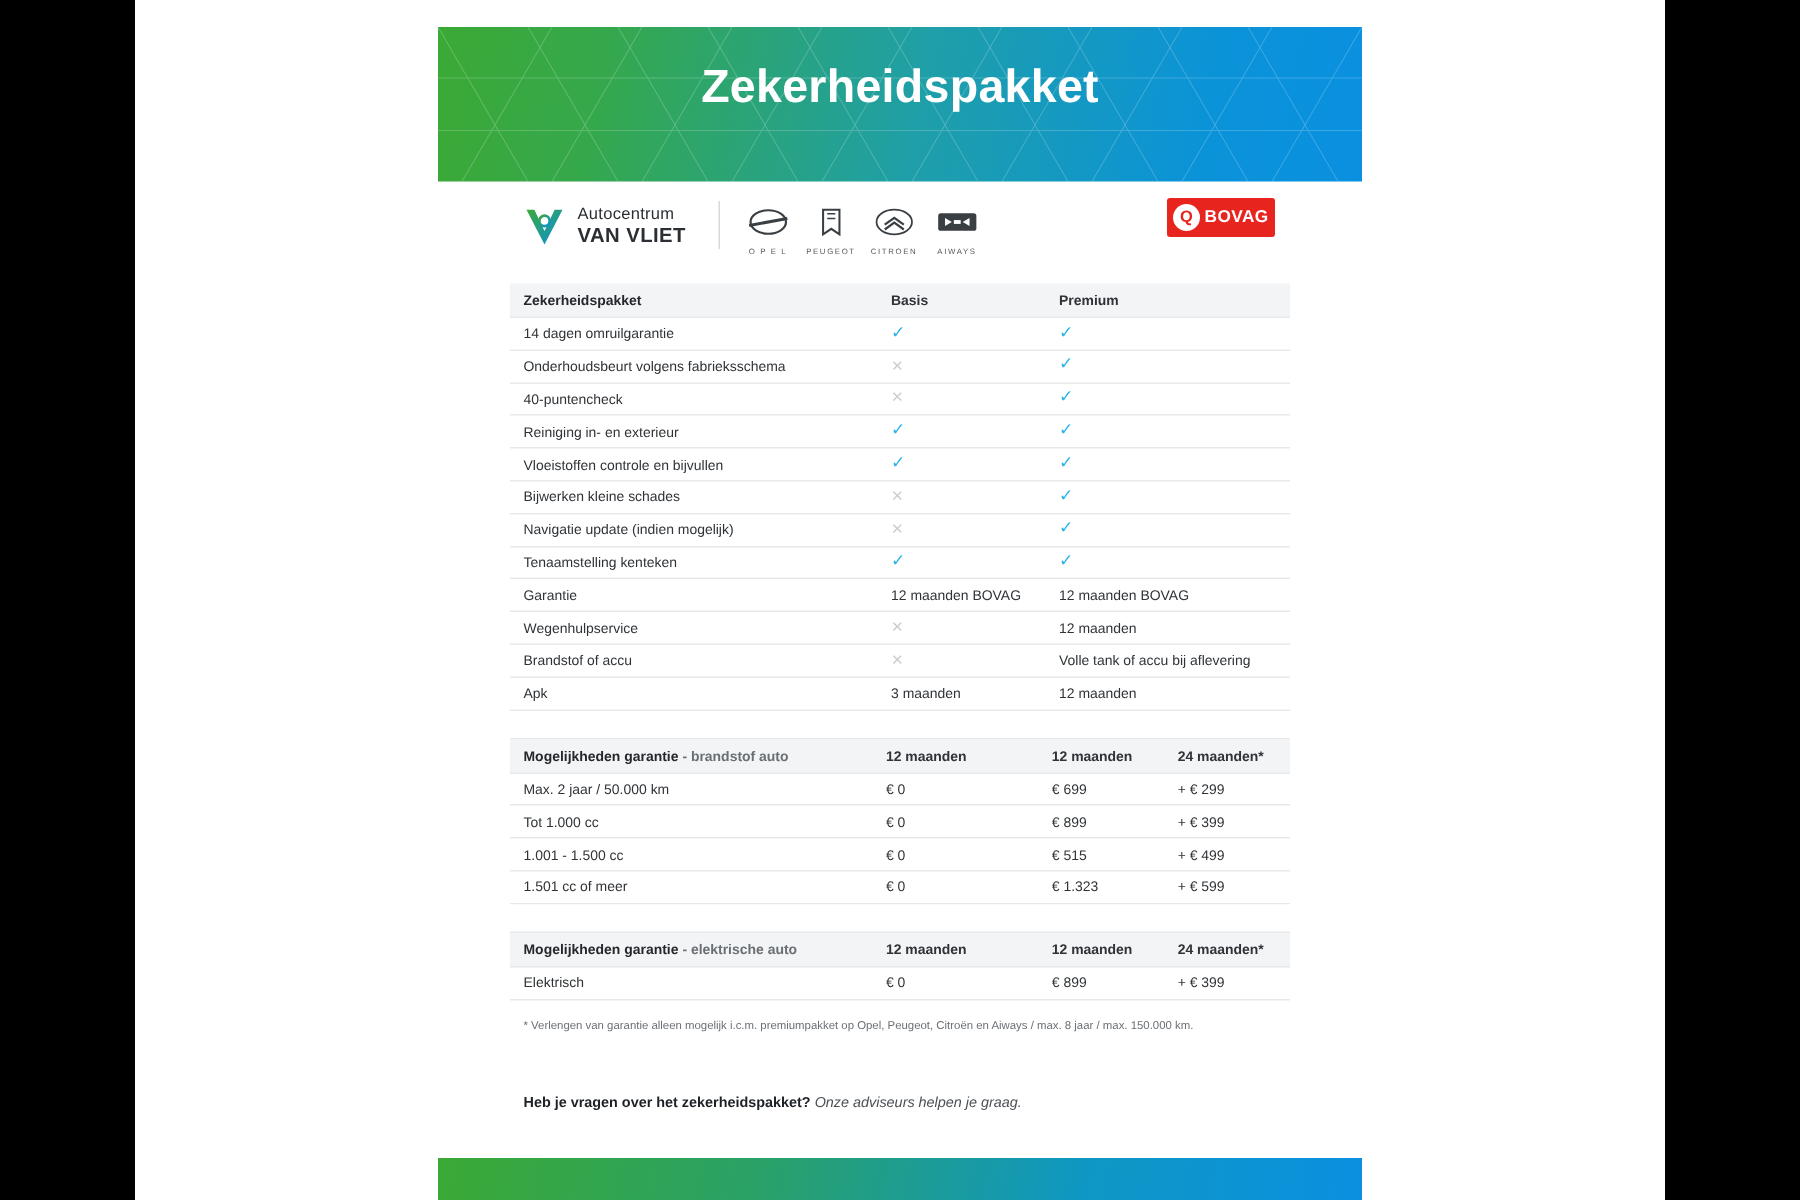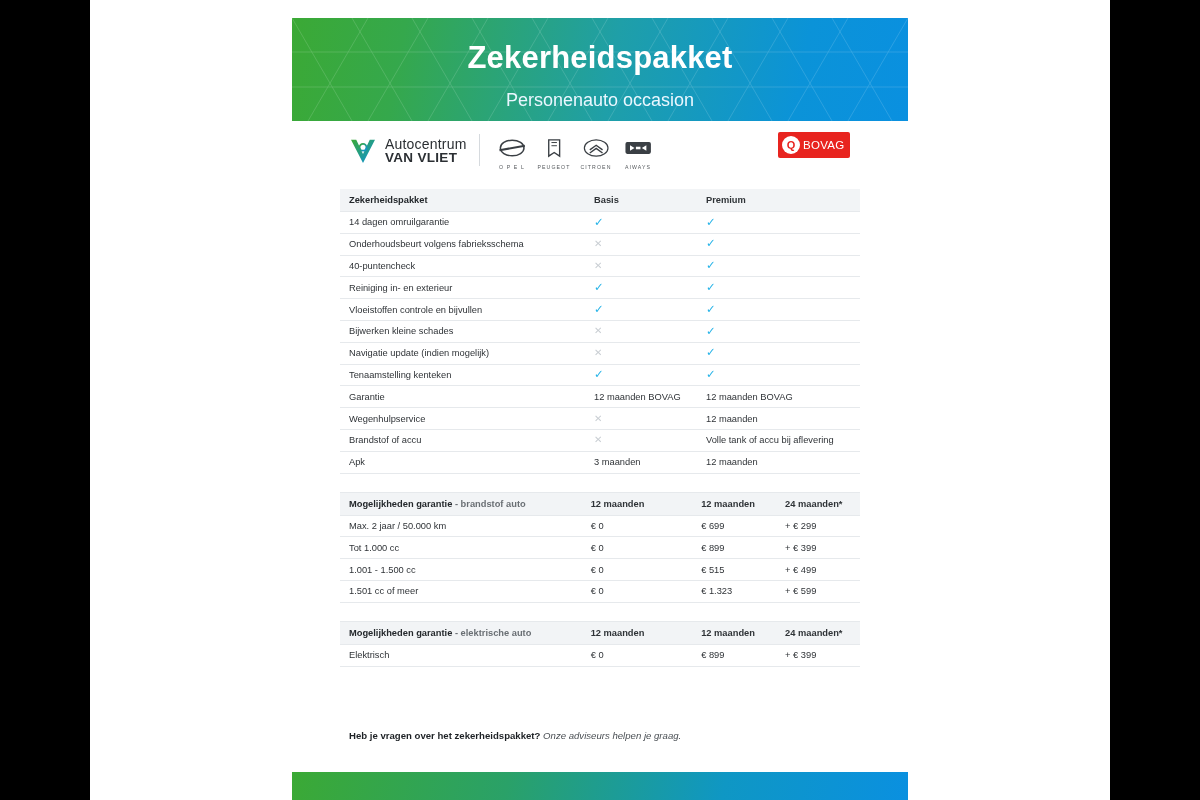--- a/index.html
+++ b/index.html
@@ -55,21 +55,21 @@
   }
   .logo-vv {
     position: absolute; left: 56px; top: 6px;
     display: flex; align-items: center; gap: 7px;
   }
   .logo-vv .mark { width: 30px; height: 30px; }
   .logo-vv .txt {
     line-height: 1.05;
     color: #2b2f33;
   }
-  .logo-vv .txt .l1 { font-size: 14px; letter-spacing: .2px; }
+  .logo-vv .txt .l1 { font-size: 11px; letter-spacing: .2px; }
   .logo-vv .txt .l2 { font-size: 13.5px; font-weight: bold; letter-spacing: .3px; }
   .divider-v {
     position: absolute; left: 187px; top: 4px;
     width: 1px; height: 32px;
     background: #d6dade;
   }
   .oem {
     position: absolute; top: 8px;
     width: 42px; text-align: center;
     color: #3a3f44;
@@ -83,21 +83,21 @@
     border-radius: 2px;
     display: flex; align-items: center; gap: 3px;
     padding-left: 4px;
   }
   .bovag .circle {
     width: 18px; height: 18px; border-radius: 50%;
     background: #fff;
     display: flex; align-items: center; justify-content: center;
   }
   .bovag .circle span { font-size: 11px; font-weight: bold; color: #e8241f; }
-  .bovag .word { color: #fff; font-size: 11.5px; font-weight: normal; letter-spacing: .3px; }
+  .bovag .word { color: #fff; font-size: 11.5px; font-weight: bold; letter-spacing: .3px; }
 
   
   .tbl {
     position: absolute;
     left: 340px; top: 189px;
     width: 520px;
     font-size: 9.3px;
     color: #2f3337;
   }
   .row {
@@ -157,21 +157,20 @@
 
   <div class="banner">
     <svg class="mesh" viewBox="0 0 616 103" preserveAspectRatio="none">
       <g stroke="#ffffff" stroke-width="0.7" fill="none">
         <path d="M0 0 L60 103 M60 0 L120 103 M120 0 L180 103 M180 0 L240 103 M240 0 L300 103 M300 0 L360 103 M360 0 L420 103 M420 0 L480 103 M480 0 L540 103 M540 0 L600 103"></path>
         <path d="M616 0 L556 103 M556 0 L496 103 M496 0 L436 103 M436 0 L376 103 M376 0 L316 103 M316 0 L256 103 M256 0 L196 103 M196 0 L136 103 M136 0 L76 103 M76 0 L16 103"></path>
         <path d="M0 34 L616 34 M0 69 L616 69"></path>
       </g>
     </svg>
     <div class="banner-title">Zekerheidspakket</div>
-    <div class="banner-sub">Personenauto occasion</div>
   </div>
 
   <div class="brandrow">
     <div class="logo-vv">
       <svg class="mark" viewBox="0 0 40 40">
         <defs>
           <linearGradient id="vvg" x1="0" y1="0" x2="1" y2="1">
             <stop offset="0%" stop-color="#3ba935"></stop>
             <stop offset="100%" stop-color="#0a90e0"></stop>
           </linearGradient>
@@ -340,19 +339,20 @@
       <div class="c4">24 maanden*</div>
     </div>
     <div class="row">
       <div class="c1">Elektrisch</div>
       <div class="c2">€ 0</div>
       <div class="c3">€ 899</div>
       <div class="c4">+ € 399</div>
     </div>
   </div>
 
+  <div class="note">* Verlengen van garantie alleen mogelijk i.c.m. premiumpakket op Opel, Peugeot, Citroën en Aiways / max. 8 jaar / max. 150.000 km.</div>
 
   <div class="cta">
     <b>Heb je vragen over het zekerheidspakket?</b><i> Onze adviseurs helpen je graag.</i>
   </div>
 
   <div class="footer"></div>
 </div>
 
 </body></html>

